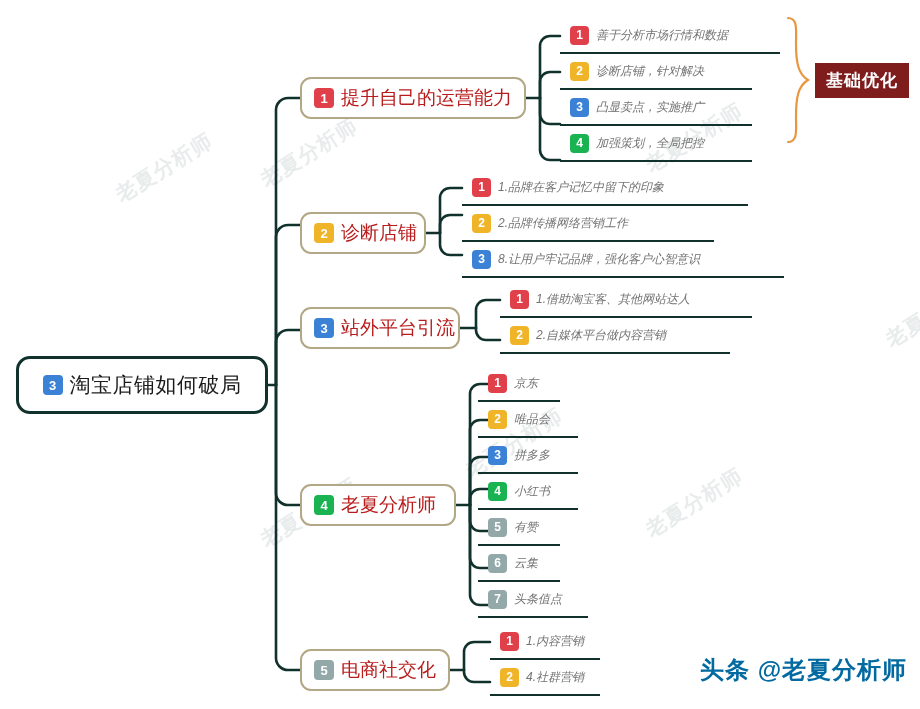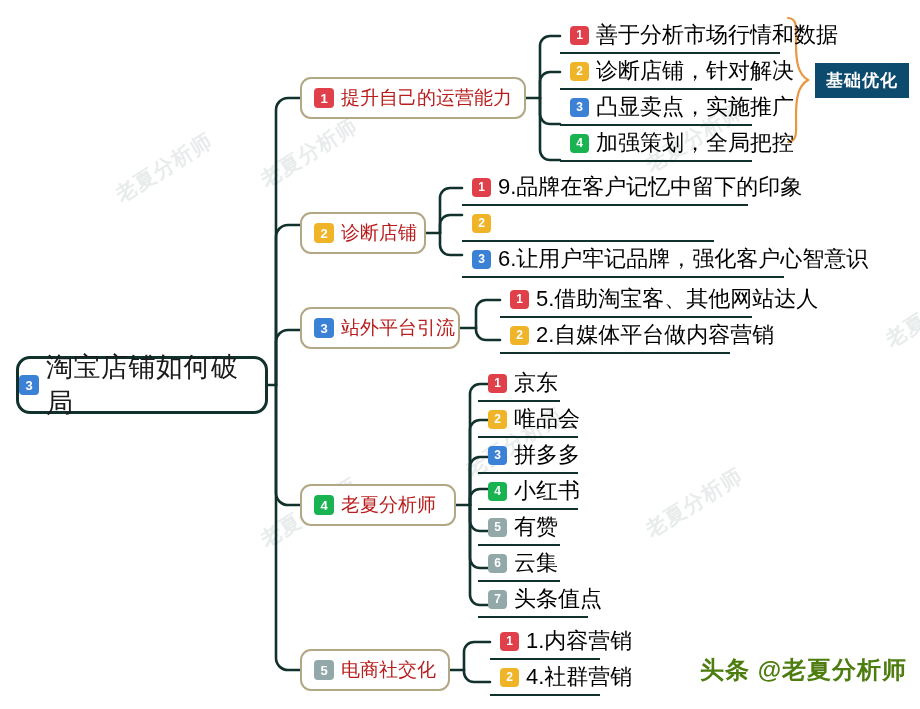--- a/index.html
+++ b/index.html
@@ -53,21 +53,21 @@
     box-sizing: border-box;
     border: 3px solid #10312c;
     border-radius: 14px;
     background: #ffffff;
     display: flex;
     align-items: center;
     justify-content: center;
     z-index: 3;
   }
   .root-node .node-text {
-    font-size: 27px;
+    font-size: 21px;
     color: #1b1b1b;
     letter-spacing: 0.5px;
   }
 
   
   .branch-node {
     position: absolute;
     box-sizing: border-box;
     border: 2px solid #b3a886;
     border-radius: 11px;
@@ -91,23 +91,24 @@
     align-items: center;
     box-sizing: border-box;
     border-bottom: 2.5px solid #10312c;
     height: 36px;
     padding-left: 10px;
     padding-right: 6px;
     z-index: 3;
     background: transparent;
   }
   .leaf .node-text {
-    font-size: 22px;
-    color: #000000;
-    white-space: nowrap;
+    font-size: 12px;
+    color: #737373;
+    white-space: nowrap;
+    font-style: italic;
   }
 
   
   .badge {
     display: inline-flex;
     align-items: center;
     justify-content: center;
     width: 20px;
     height: 20px;
     border-radius: 4px;
@@ -120,38 +121,38 @@
   }
   .badge.sm {
     width: 19px; height: 19px; font-size: 12px;
   }
 
   
   .group-badge {
     position: absolute;
     left: 815px;
     top: 63px;
-    background: #0c4a6e;
+    background: #7f1d1d;
     color: #ffffff;
     font-size: 17px;
     font-weight: 700;
     padding: 6px 11px;
     letter-spacing: 1px;
     z-index: 3;
     white-space: nowrap;
   }
 
   
   .footer {
     position: absolute;
     left: 700px;
     top: 654px;
     font-size: 24px;
     font-weight: 700;
-    color: #4d7c0f;
+    color: #0369a1;
     letter-spacing: 1px;
     z-index: 3;
     white-space: nowrap;
   }
 </style>
 </head>
 <body>
 
 <div id="canvas">
 
@@ -241,38 +242,39 @@
 
   <div class="group-badge">基础优化</div>
 
   <div class="branch-node" style="left:300px; top:212px; width:126px;">
     <span class="badge" style="background:#f0b429">2</span>
     <span class="node-text">诊断店铺</span>
   </div>
 
   <div class="leaf" style="left:462px; top:170px; width:286px;">
     <span class="badge sm" style="background:#e0404a">1</span>
-    <span class="node-text">9.品牌在客户记忆中留下的印象</span>
+    <span class="node-text">1.品牌在客户记忆中留下的印象</span>
   </div>
   <div class="leaf" style="left:462px; top:206px; width:252px;">
     <span class="badge sm" style="background:#f0b429">2</span>
+    <span class="node-text">2.品牌传播网络营销工作</span>
   </div>
   <div class="leaf" style="left:462px; top:242px; width:322px;">
     <span class="badge sm" style="background:#3b82d6">3</span>
-    <span class="node-text">6.让用户牢记品牌，强化客户心智意识</span>
+    <span class="node-text">8.让用户牢记品牌，强化客户心智意识</span>
   </div>
 
   <div class="branch-node" style="left:300px; top:307px; width:160px;">
     <span class="badge" style="background:#3b82d6">3</span>
     <span class="node-text">站外平台引流</span>
   </div>
 
   <div class="leaf" style="left:500px; top:282px; width:252px;">
     <span class="badge sm" style="background:#e0404a">1</span>
-    <span class="node-text">5.借助淘宝客、其他网站达人</span>
+    <span class="node-text">1.借助淘宝客、其他网站达人</span>
   </div>
   <div class="leaf" style="left:500px; top:318px; width:230px;">
     <span class="badge sm" style="background:#f0b429">2</span>
     <span class="node-text">2.自媒体平台做内容营销</span>
   </div>
 
   <div class="branch-node" style="left:300px; top:484px; width:156px;">
     <span class="badge" style="background:#19b352">4</span>
     <span class="node-text">老夏分析师</span>
   </div>

